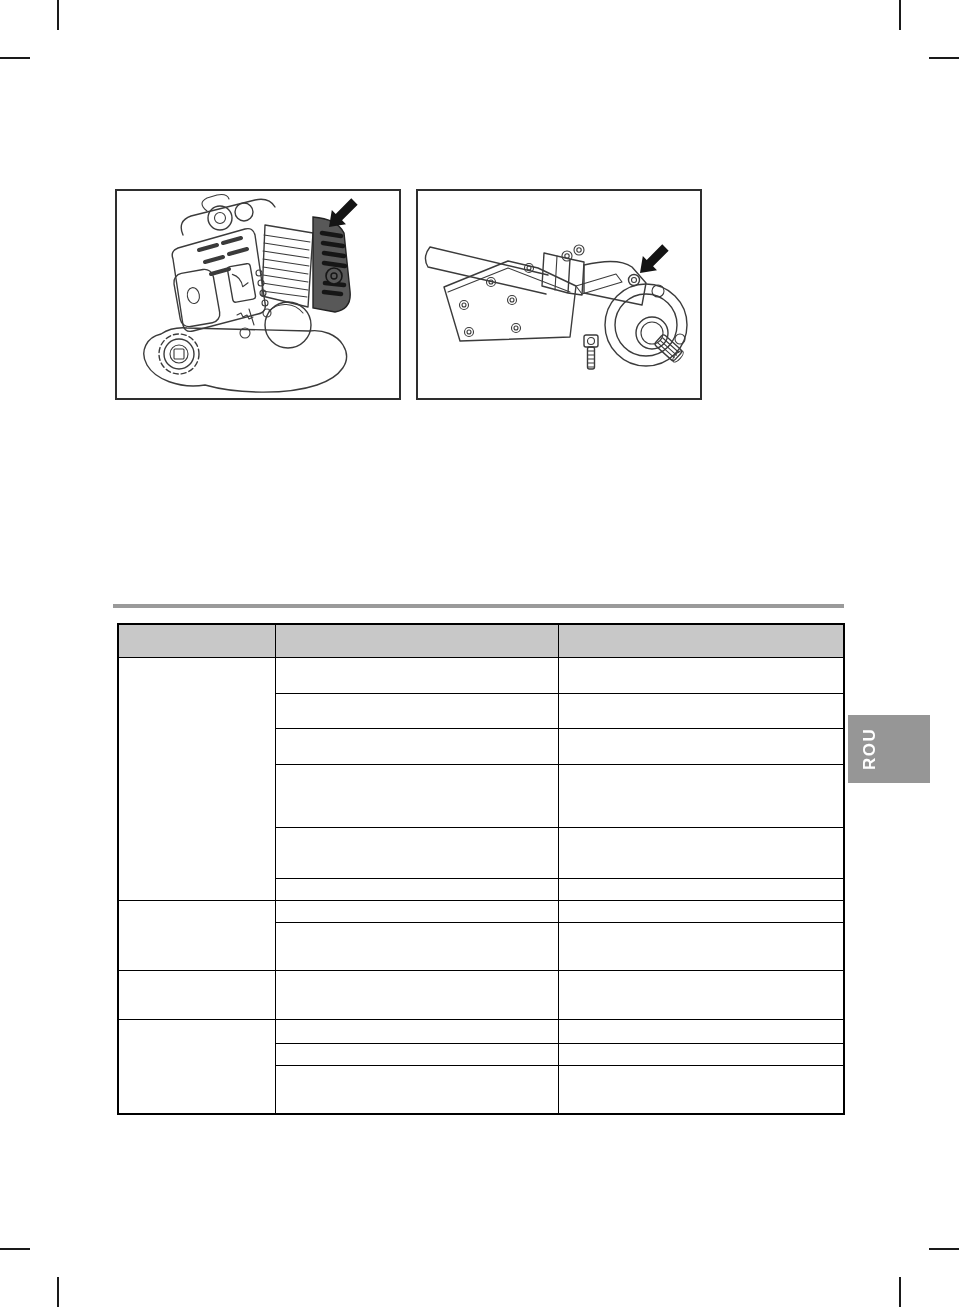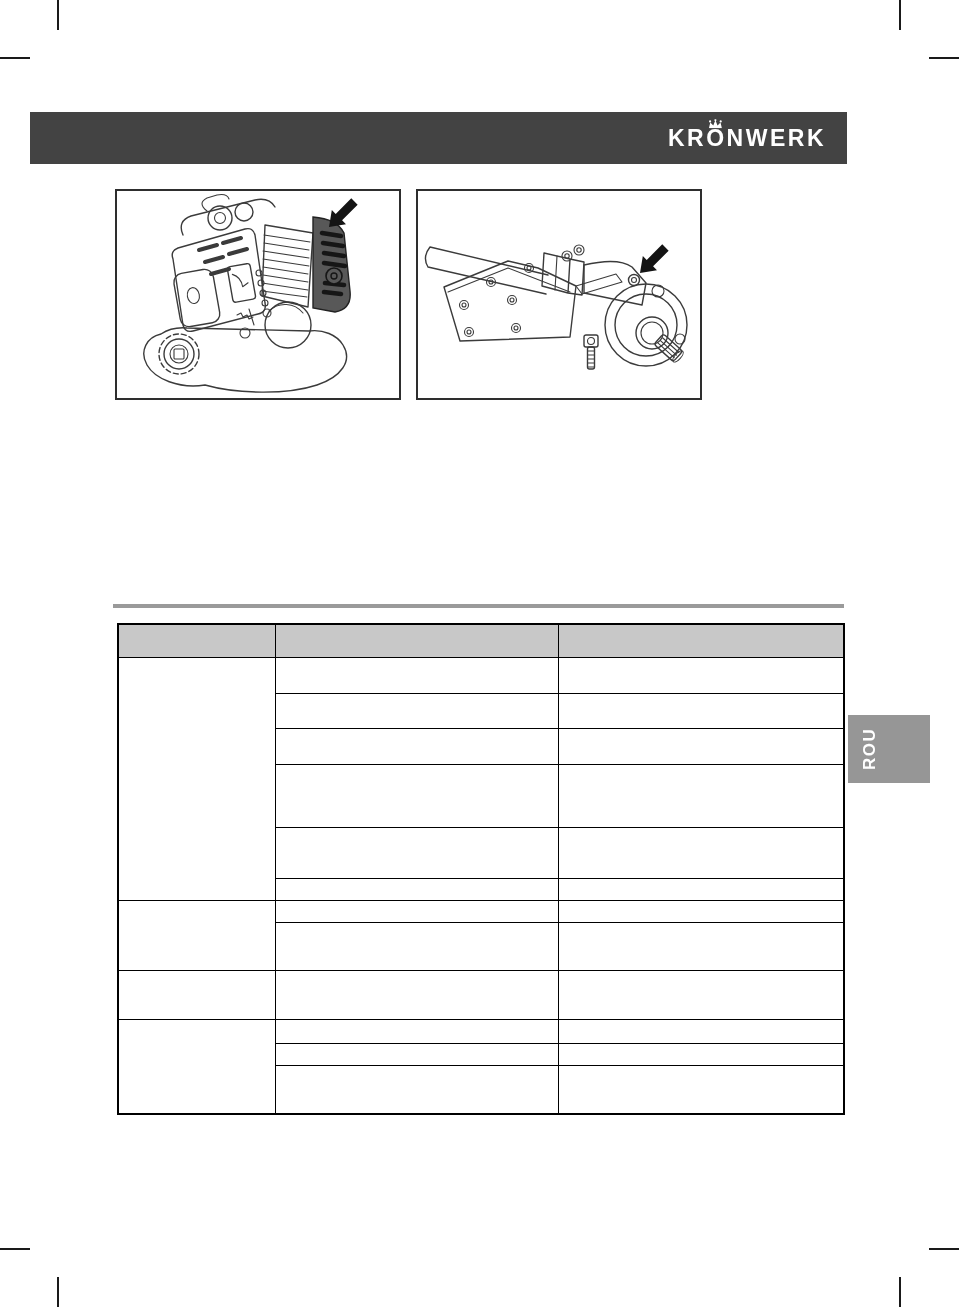--- a/index.html
+++ b/index.html
@@ -66,30 +66,20 @@
 
   <div class="crop cm-tl-v"></div>
   <div class="crop cm-tl-h"></div>
   <div class="crop cm-tr-v"></div>
   <div class="crop cm-tr-h"></div>
   <div class="crop cm-bl-h"></div>
   <div class="crop cm-bl-v"></div>
   <div class="crop cm-br-h"></div>
   <div class="crop cm-br-v"></div>
 
-  <div class="header-bar" style="background: rgb(67, 67, 67);">
-    <div class="logo">
-      <span>KR</span><span class="logo-o"><svg class="crown-svg" viewBox="0 0 15 9">
-            <path d="M1,9 L2.4,3.2 L5.4,6.4 L7.5,0.9 L9.6,6.4 L12.6,3.2 L14,9 Z" fill="#ffffff"></path>
-            <circle cx="2.2" cy="2.2" r="1.1" fill="#ffffff"></circle>
-            <circle cx="7.5" cy="0.9" r="1.1" fill="#ffffff"></circle>
-            <circle cx="12.8" cy="2.2" r="1.1" fill="#ffffff"></circle>
-          </svg><span>O</span></span><span>NWERK</span>
-    </div>
-  </div>
 
   <div class="figure" id="figure-1">
     <svg viewBox="0 0 282 207">
 
       <path class="ln" d="M44,143 C30,146 22,160 30,174 C38,188 62,198 88,194 C120,203 170,204 200,194 C224,186 236,170 226,154 C220,144 206,138 192,140 L70,137 C58,136 50,139 44,143 Z"></path>
 
       <circle class="ln" cx="62" cy="163" r="20" stroke-dasharray="5 3"></circle>
       <circle class="ln" cx="62" cy="163" r="15"></circle>
       <circle class="ln2" cx="62" cy="163" r="9"></circle>
       <rect class="ln2" x="57" y="158" width="10" height="10" rx="1"></rect>

